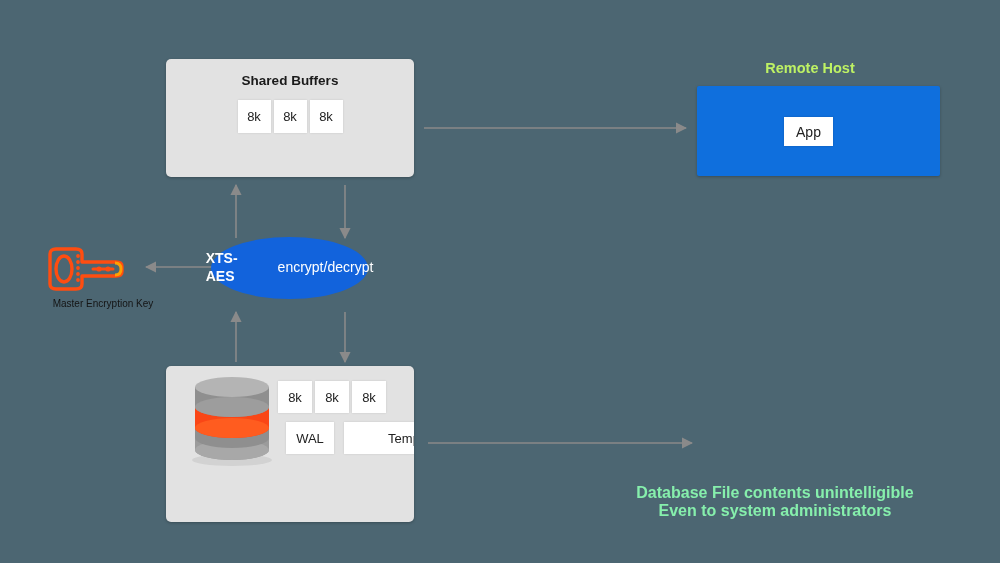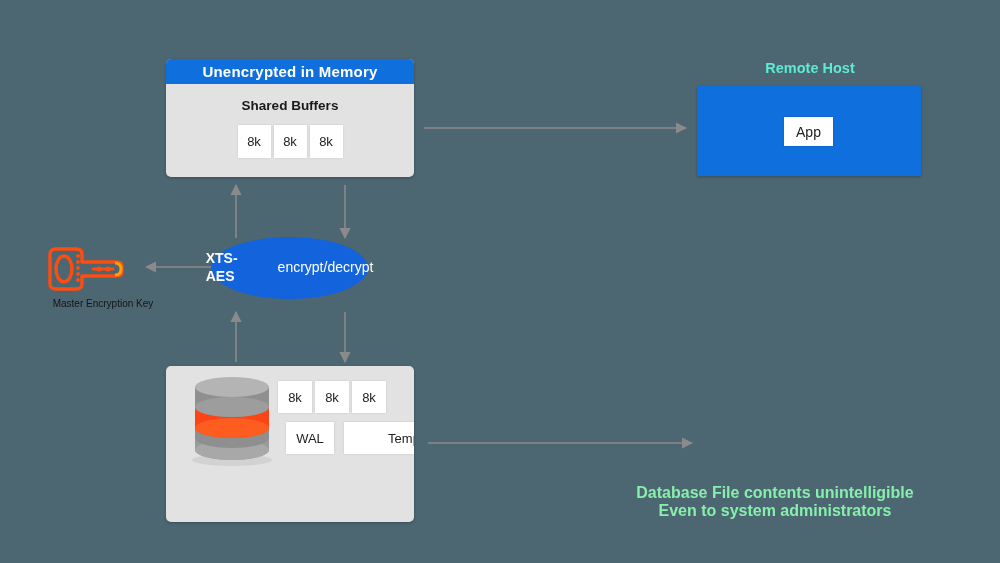--- a/index.html
+++ b/index.html
@@ -59,29 +59,30 @@
     font-size: 13px;
     text-align: center;
     display: flex;
     align-items: center;
     justify-content: center;
     box-shadow: 0 0 2px rgba(0,0,0,.12);
   }
 
   
   .section-title {
-    color: #5eead4;
+    color: #bef264;
     font-weight: bold;
     font-size: 14.5px;
     text-align: center;
   }
   .host-box {
     background: #0f6fdd;
     border-radius: 2px;
     box-shadow: 0 1px 3px rgba(0,0,0,.25);
+    padding-left: 19px;
   }
   .app-box {
     background: #ffffff;
     color: #222222;
     font-size: 14px;
     display: flex;
     align-items: center;
     justify-content: center;
     box-shadow: 0 0 2px rgba(0,0,0,.2);
   }
@@ -148,21 +149,20 @@
 
     <line x1="212" y1="267" x2="146" y2="267" stroke="#8a8a8a" stroke-width="1.6" marker-end="url(#ah)"></line>
 
     <line x1="236" y1="362" x2="236" y2="312" stroke="#8a8a8a" stroke-width="1.6" marker-end="url(#ah)"></line>
     <line x1="345" y1="312" x2="345" y2="362" stroke="#8a8a8a" stroke-width="1.6" marker-end="url(#ah)"></line>
 
     <line x1="428" y1="443" x2="692" y2="443" stroke="#8a8a8a" stroke-width="1.6" marker-end="url(#ah)"></line>
   </svg>
 
   <div class="panel abs" style="left:166px;top:59px;width:248px;height:118px;">
-    <div class="panel-header">Unencrypted in Memory</div>
     <div class="panel-subtitle" style="margin-top:14px;">Shared Buffers</div>
     <div style="display:flex;gap:3px;justify-content:center;margin-top:12px;">
       <div class="blk" style="width:33px;height:33px;">8k</div>
       <div class="blk" style="width:33px;height:33px;">8k</div>
       <div class="blk" style="width:33px;height:33px;">8k</div>
     </div>
   </div>
 
   <div class="panel abs" style="left:166px;top:366px;width:248px;height:156px;">
 

